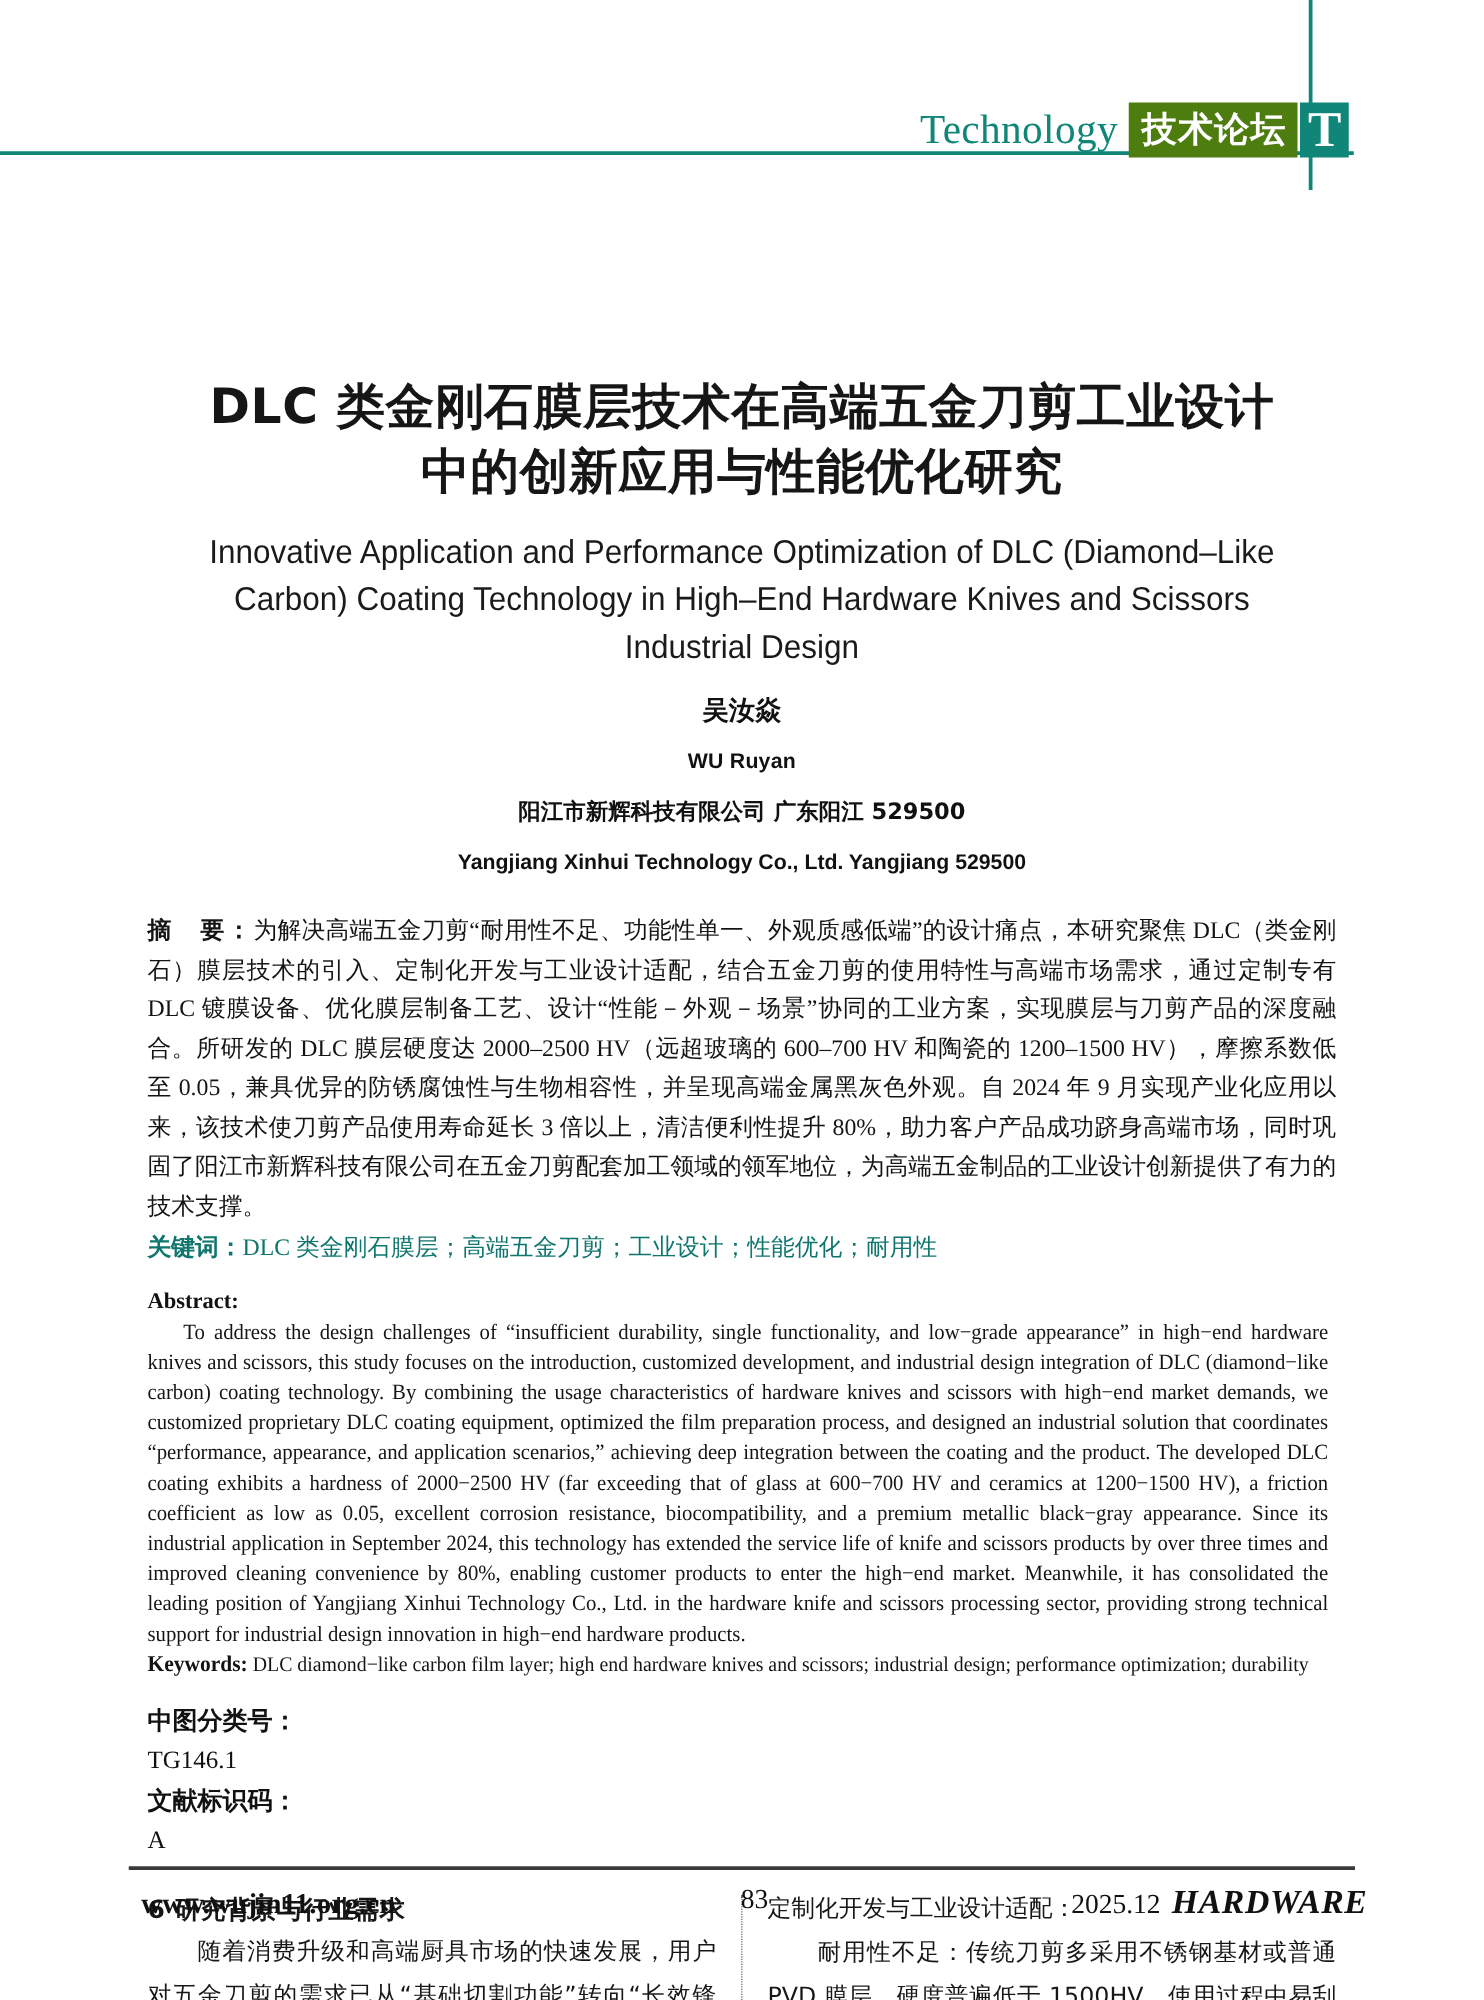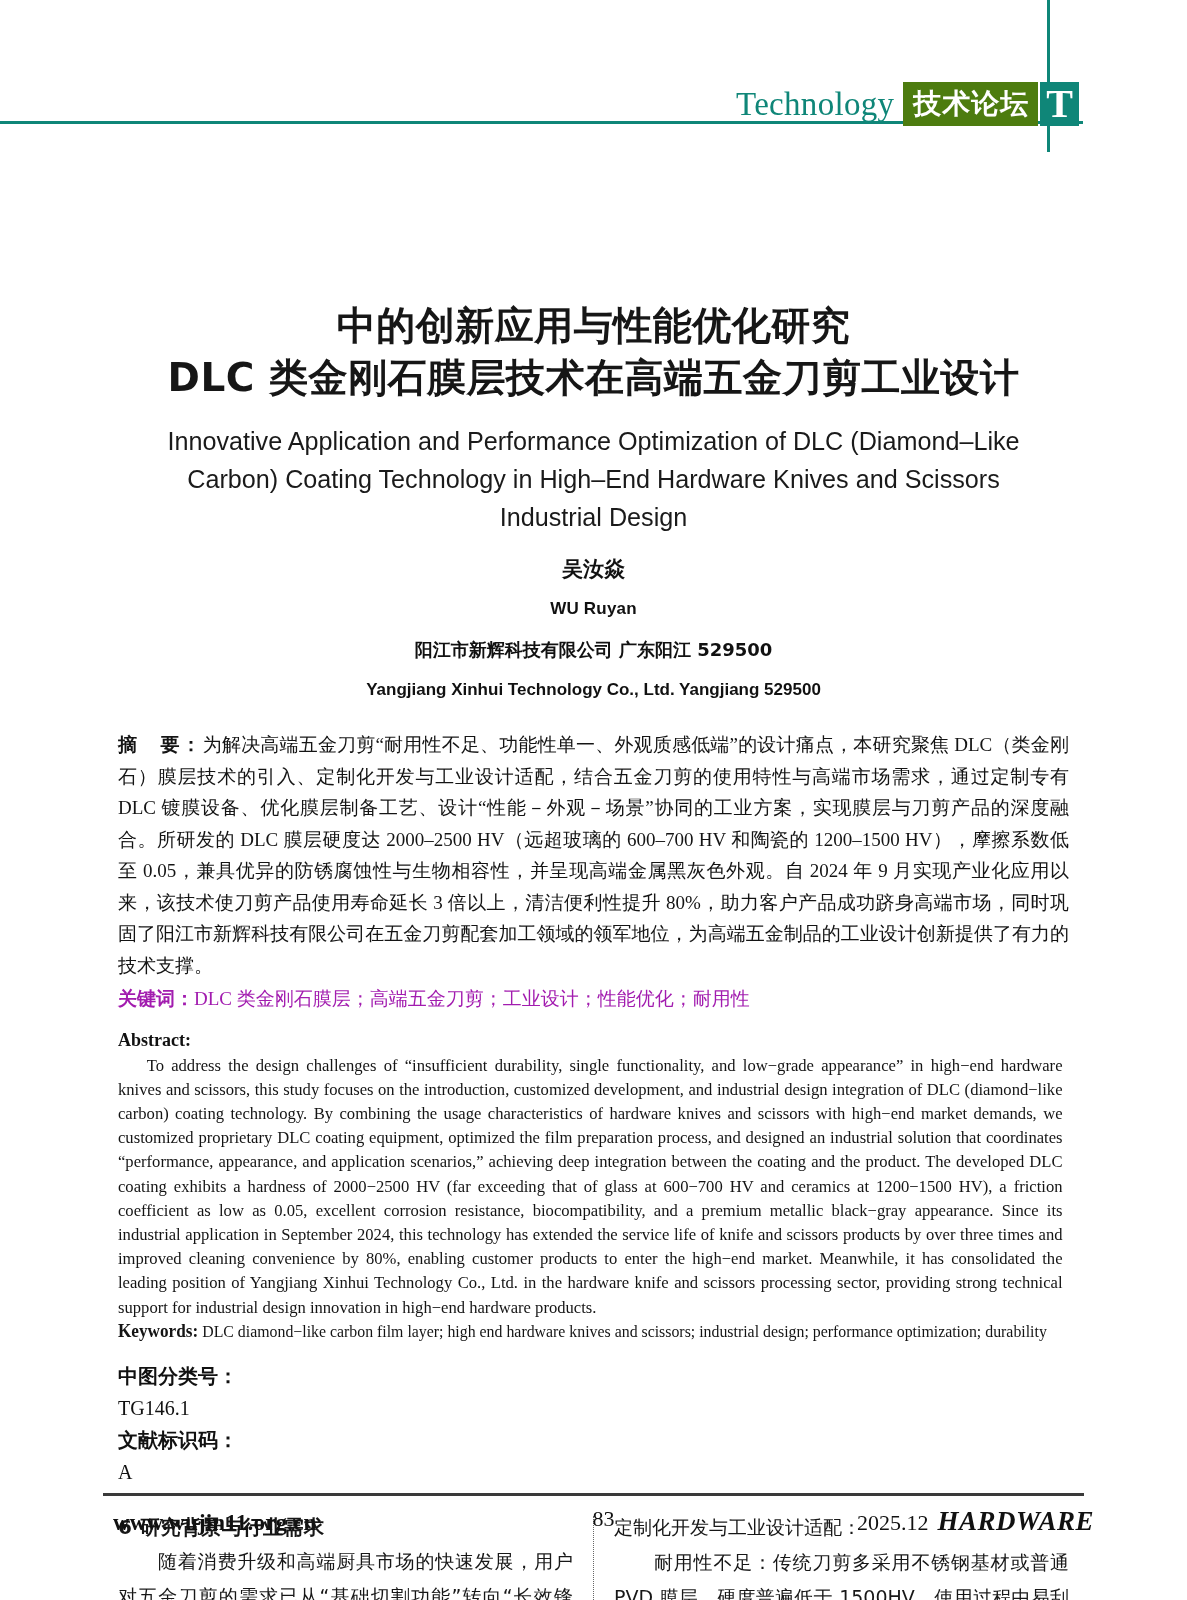--- a/index.html
+++ b/index.html
@@ -145,21 +145,21 @@
   }
   .abs-cn .lbl {
     font-weight: 700;
     letter-spacing: 2px;
   }
   .kw-cn {
     margin-top: 2px;
     font-family: "Liberation Serif", "DejaVu Serif", serif;
     font-size: 19px;
     line-height: 31.5px;
-    color: #a21caf;
+    color: #0f766e;
   }
   .kw-cn .lbl { font-weight: 700; }
 
   
   .abs-en-head {
     margin-top: 12px;
     font-family: "Liberation Serif", "DejaVu Serif", serif;
     font-weight: 700;
     font-size: 18px;
     line-height: 26px;
@@ -294,22 +294,22 @@
 
   <div class="hdr-wrap">
     <span class="hdr-en">Technology</span>
     <span class="hdr-cn-box">技术论坛</span>
     <span class="hdr-t-box">T</span>
   </div>
 
   <div class="content">
 
     <div class="title-cn">
+      <div>DLC 类金刚石膜层技术在高端五金刀剪工业设计</div>
       <div>中的创新应用与性能优化研究</div>
-      <div>DLC 类金刚石膜层技术在高端五金刀剪工业设计</div>
     </div>
 
     <div class="title-en">Innovative Application and Performance Optimization of DLC (Diamond–Like Carbon) Coating Technology in High–End Hardware Knives and Scissors Industrial Design</div>
 
     <div class="author-cn">吴汝焱</div>
     <div class="author-en">WU  Ruyan</div>
     <div class="affil-cn">阳江市新辉科技有限公司 广东阳江 529500</div>
     <div class="affil-en">Yangjiang Xinhui Technology Co., Ltd. Yangjiang 529500</div>
 
     <div class="abs-cn"><span class="lbl">摘　要：</span><span>为解决高端五金刀剪“耐用性不足、功能性单一、外观质感低端”的设计痛点，本研究聚焦 DLC（类金刚石）膜层技术的引入、定制化开发与工业设计适配，结合五金刀剪的使用特性与高端市场需求，通过定制专有 DLC 镀膜设备、优化膜层制备工艺、设计“性能－外观－场景”协同的工业方案，实现膜层与刀剪产品的深度融合。所研发的 DLC 膜层硬度达 2000–2500 HV（远超玻璃的 600–700 HV 和陶瓷的 1200–1500 HV），摩擦系数低至 0.05，兼具优异的防锈腐蚀性与生物相容性，并呈现高端金属黑灰色外观。自 2024 年 9 月实现产业化应用以来，该技术使刀剪产品使用寿命延长 3 倍以上，清洁便利性提升 80%，助力客户产品成功跻身高端市场，同时巩固了阳江市新辉科技有限公司在五金刀剪配套加工领域的领军地位，为高端五金制品的工业设计创新提供了有力的技术支撑。</span></div>

